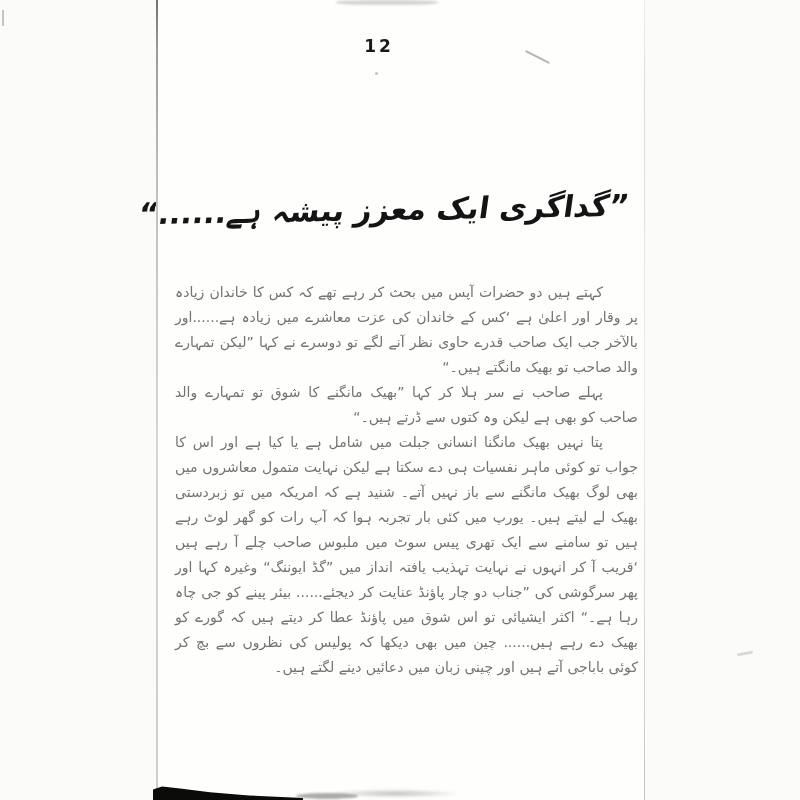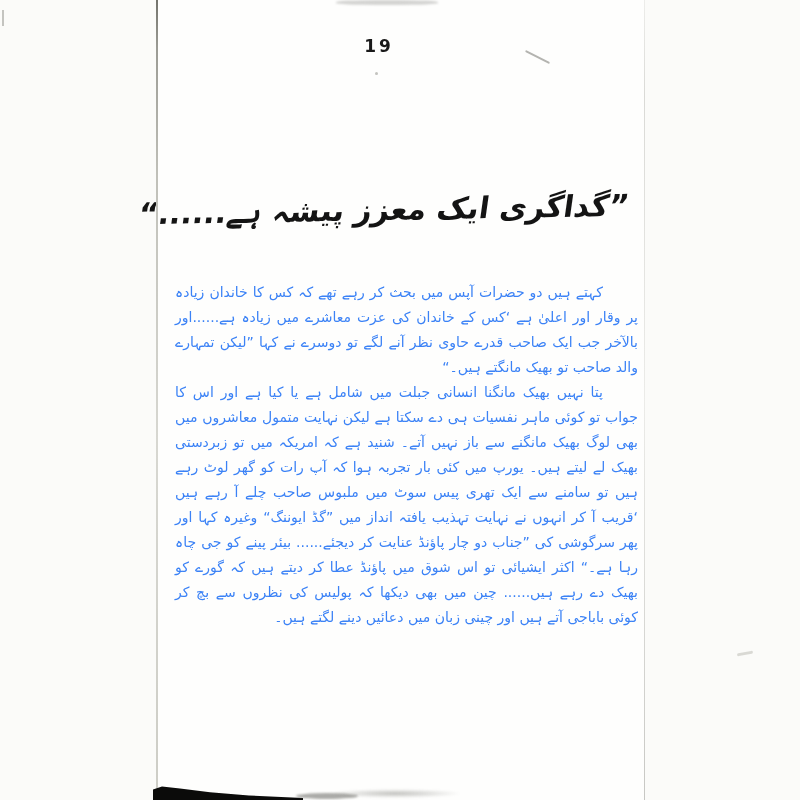--- a/index.html
+++ b/index.html
@@ -50,21 +50,21 @@
     color: #141414;
     transform: skewX(-9deg) rotate(-1deg);
     white-space: nowrap;
   }
   .body {
     position: absolute;
     top: 280px;
     right: 6px;
     width: 463px;
     direction: rtl;
-    color: #3b82f6;
+    color: #737373;
     font-size: 14px;
     line-height: 25px;
   }
   .body p.para {
     margin: 0;
     text-indent: 35px;
     text-align: justify;
     text-align-last: right;
   }
   
@@ -125,24 +125,25 @@
     transform: rotate(-10deg);
     border-radius: 2px;
   }
 </style>
 </head>
 <body>
 
 <div class="scan">
 
   <div class="page">
-    <div class="page-number">19</div>
+    <div class="page-number">12</div>
     <div class="title">”گداگری ایک معزز پیشہ ہے......“</div>
     <div class="body">
         <p class="para">کہتے ہیں دو حضرات آپس میں بحث کر رہے تھے کہ کس کا خاندان زیادہ پر وقار اور اعلیٰ ہے ‘کس کے خاندان کی عزت معاشرے میں زیادہ ہے......اور بالآخر جب ایک صاحب قدرے حاوی نظر آنے لگے تو دوسرے نے کہا ”لیکن تمہارے والد صاحب تو بھیک مانگتے ہیں۔“</p>
+        <p class="para">پہلے صاحب نے سر ہلا کر کہا ”بھیک مانگنے کا شوق تو تمہارے والد صاحب کو بھی ہے لیکن وہ کتوں سے ڈرتے ہیں۔“</p>
         <p class="para">پتا نہیں بھیک مانگنا انسانی جبلت میں شامل ہے یا کیا ہے اور اس کا جواب تو کوئی ماہر نفسیات ہی دے سکتا ہے لیکن نہایت متمول معاشروں میں بھی لوگ بھیک مانگنے سے باز نہیں آتے۔ شنید ہے کہ امریکہ میں تو زبردستی بھیک لے لیتے ہیں۔ یورپ میں کئی بار تجربہ ہوا کہ آپ رات کو گھر لوٹ رہے ہیں تو سامنے سے ایک تھری پیس سوٹ میں ملبوس صاحب چلے آ رہے ہیں ‘قریب آ کر انہوں نے نہایت تہذیب یافتہ انداز میں ”گڈ ایوننگ“ وغیرہ کہا اور پھر سرگوشی کی ”جناب دو چار پاؤنڈ عنایت کر دیجئے...... بیئر پینے کو جی چاہ رہا ہے۔“ اکثر ایشیائی تو اس شوق میں پاؤنڈ عطا کر دیتے ہیں کہ گورے کو بھیک دے رہے ہیں...... چین میں بھی دیکھا کہ پولیس کی نظروں سے بچ کر کوئی باباجی آتے ہیں اور چینی زبان میں دعائیں دینے لگتے ہیں۔</p>
       </div>
   </div>
 
   <div class="artifact edge-left"></div>
   <div class="artifact edge-right"></div>
   <div class="artifact top-smudge"></div>
   <div class="artifact scratch"></div>
   <div class="artifact number-speck"></div>
   <div class="artifact margin-speck"></div>

